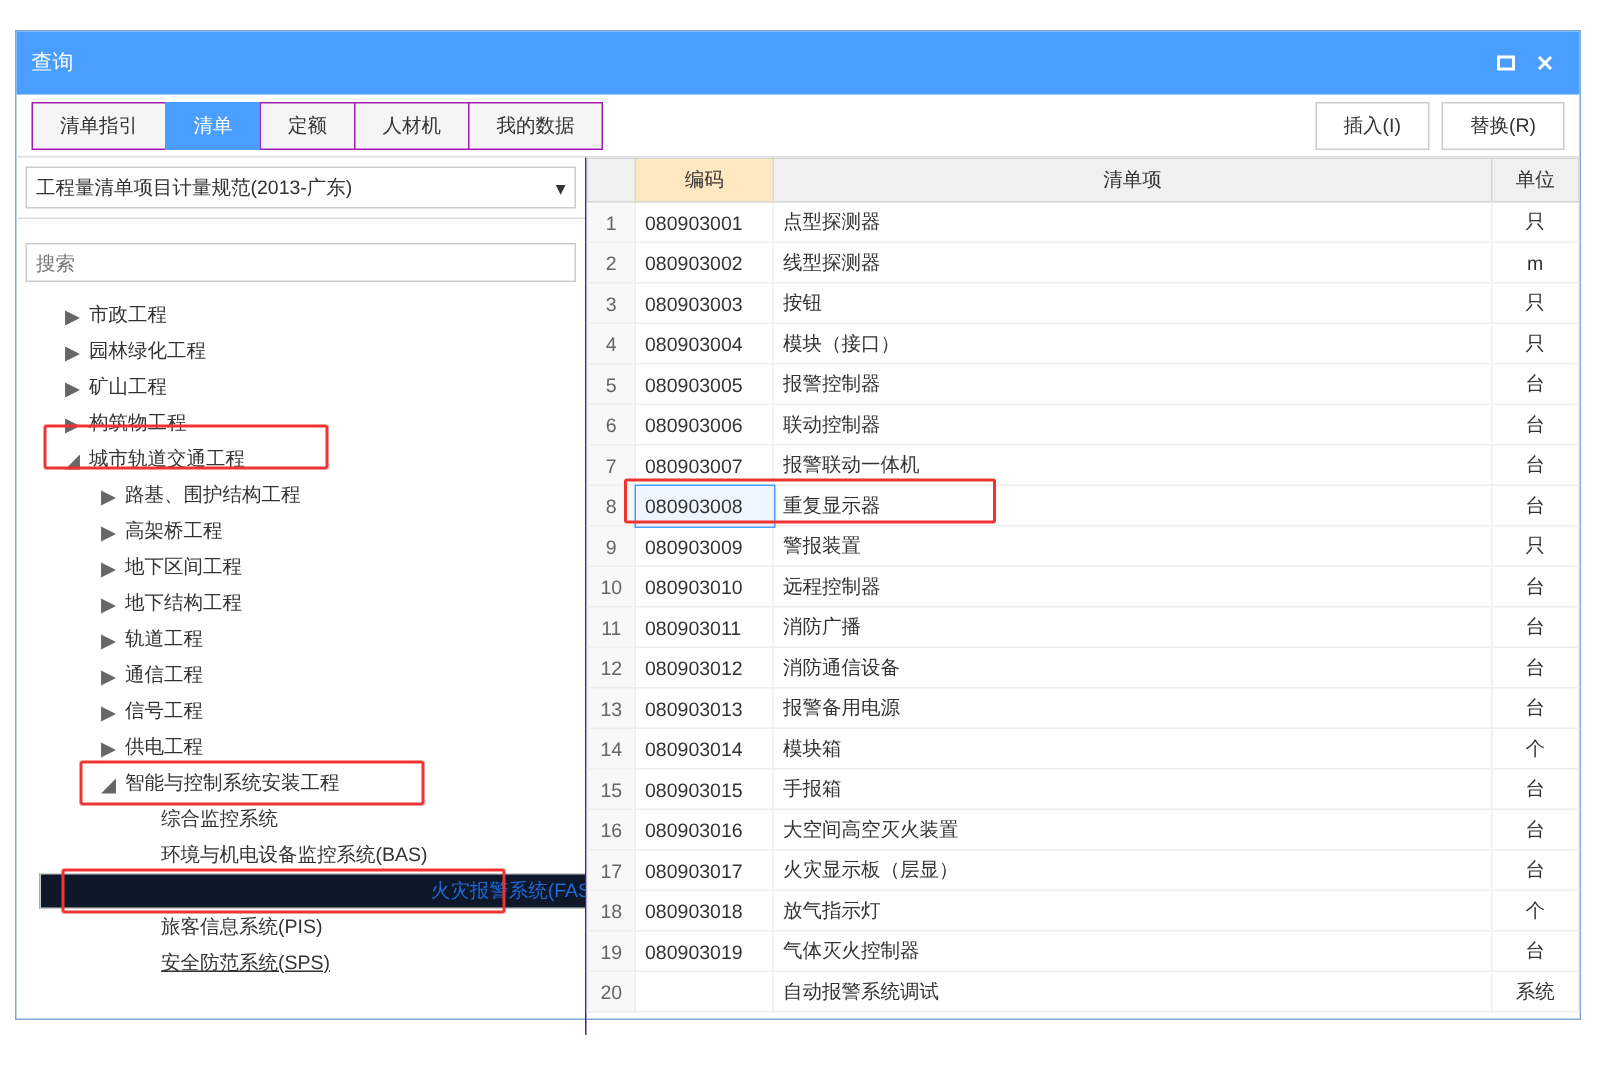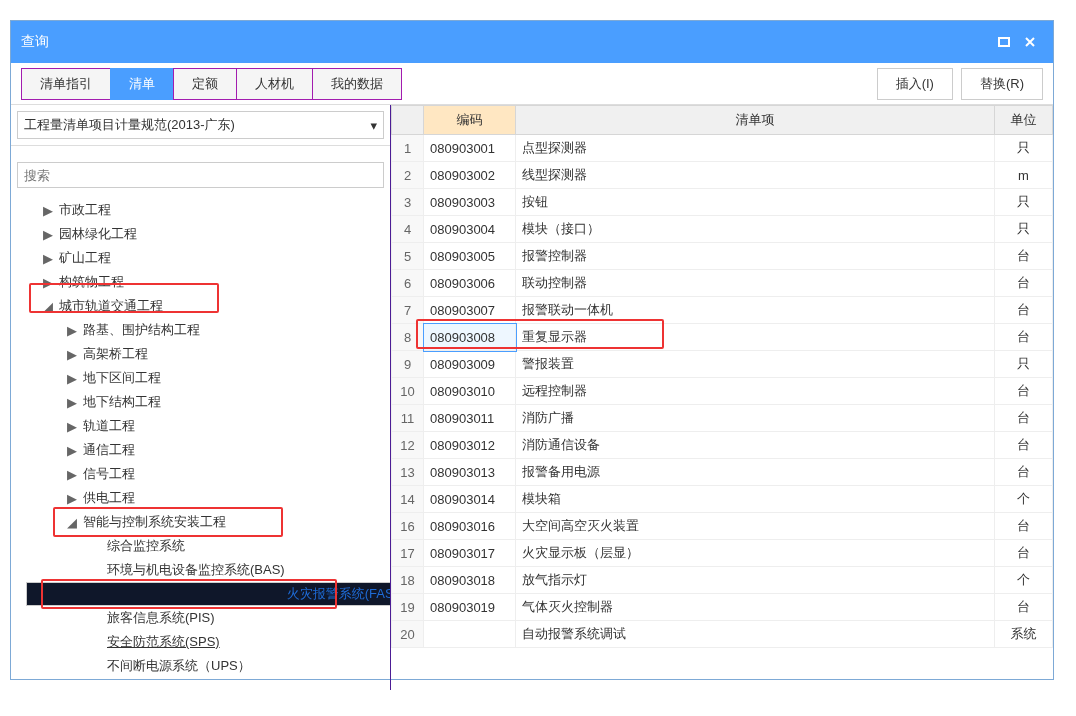--- a/index.html
+++ b/index.html
@@ -151,24 +151,20 @@
             <span class="lbl" style="margin-left: 6px;">火灾报警系统(FAS)</span>
           </div>
           <div class="treerow" style="padding-left: 80px;">
             <span class="caret"></span>
             <span class="lbl" style="margin-left: 6px;">旅客信息系统(PIS)</span>
           </div>
           <div class="treerow" style="padding-left: 80px; text-decoration: underline;">
             <span class="caret"></span>
             <span class="lbl" style="margin-left: 6px;">安全防范系统(SPS)</span>
           </div>
-          <div class="treerow" style="padding-left: 80px;">
-            <span class="caret"></span>
-            <span class="lbl" style="margin-left: 6px;">不间断电源系统（UPS）</span>
-          </div>
         </div>
     </div>
     <div class="right">
       <table>
         <thead>
           <tr>
             <th style="width:32px"></th>
             <th class="codecol">编码</th>
             <th>清单项</th>
             <th style="width:58px">单位</th>
@@ -253,20 +249,26 @@
               <td>报警备用电源</td>
               <td class="unit">台</td>
             </tr>
             <tr>
               <td class="rownum">14</td>
               <td class="code">080903014</td>
               <td>模块箱</td>
               <td class="unit">个</td>
             </tr>
             <tr>
+              <td class="rownum">15</td>
+              <td class="code">080903015</td>
+              <td>手报箱</td>
+              <td class="unit">台</td>
+            </tr>
+            <tr>
               <td class="rownum">16</td>
               <td class="code">080903016</td>
               <td>大空间高空灭火装置</td>
               <td class="unit">台</td>
             </tr>
             <tr>
               <td class="rownum">17</td>
               <td class="code">080903017</td>
               <td>火灾显示板（层显）</td>
               <td class="unit">台</td>

